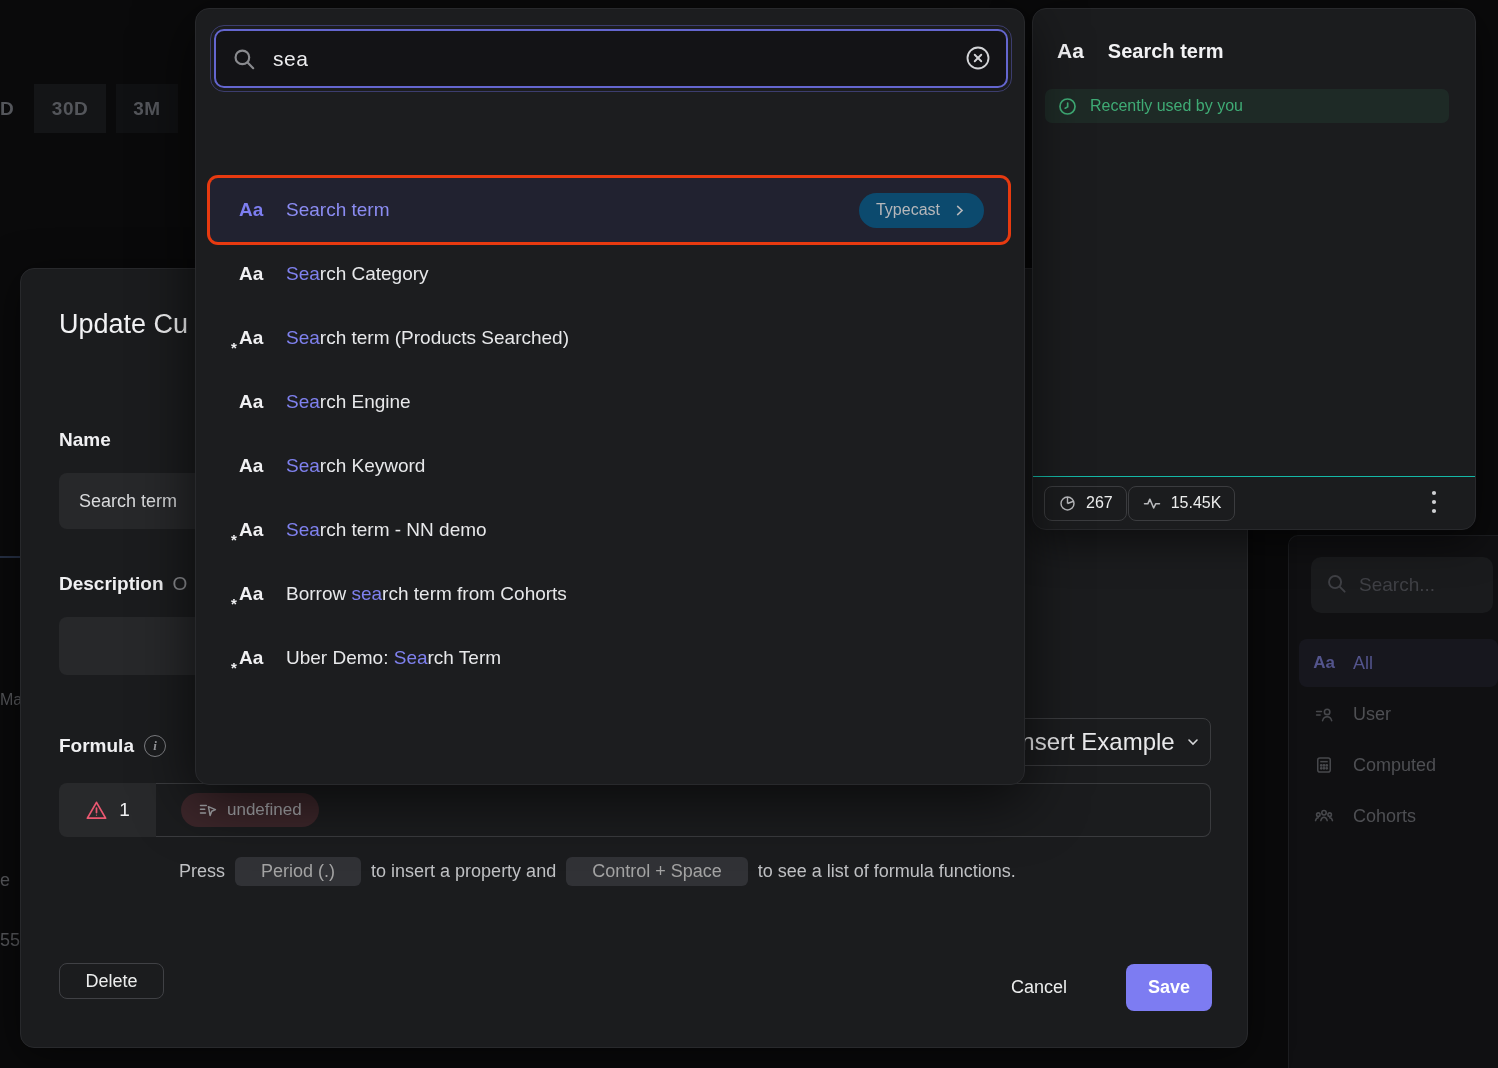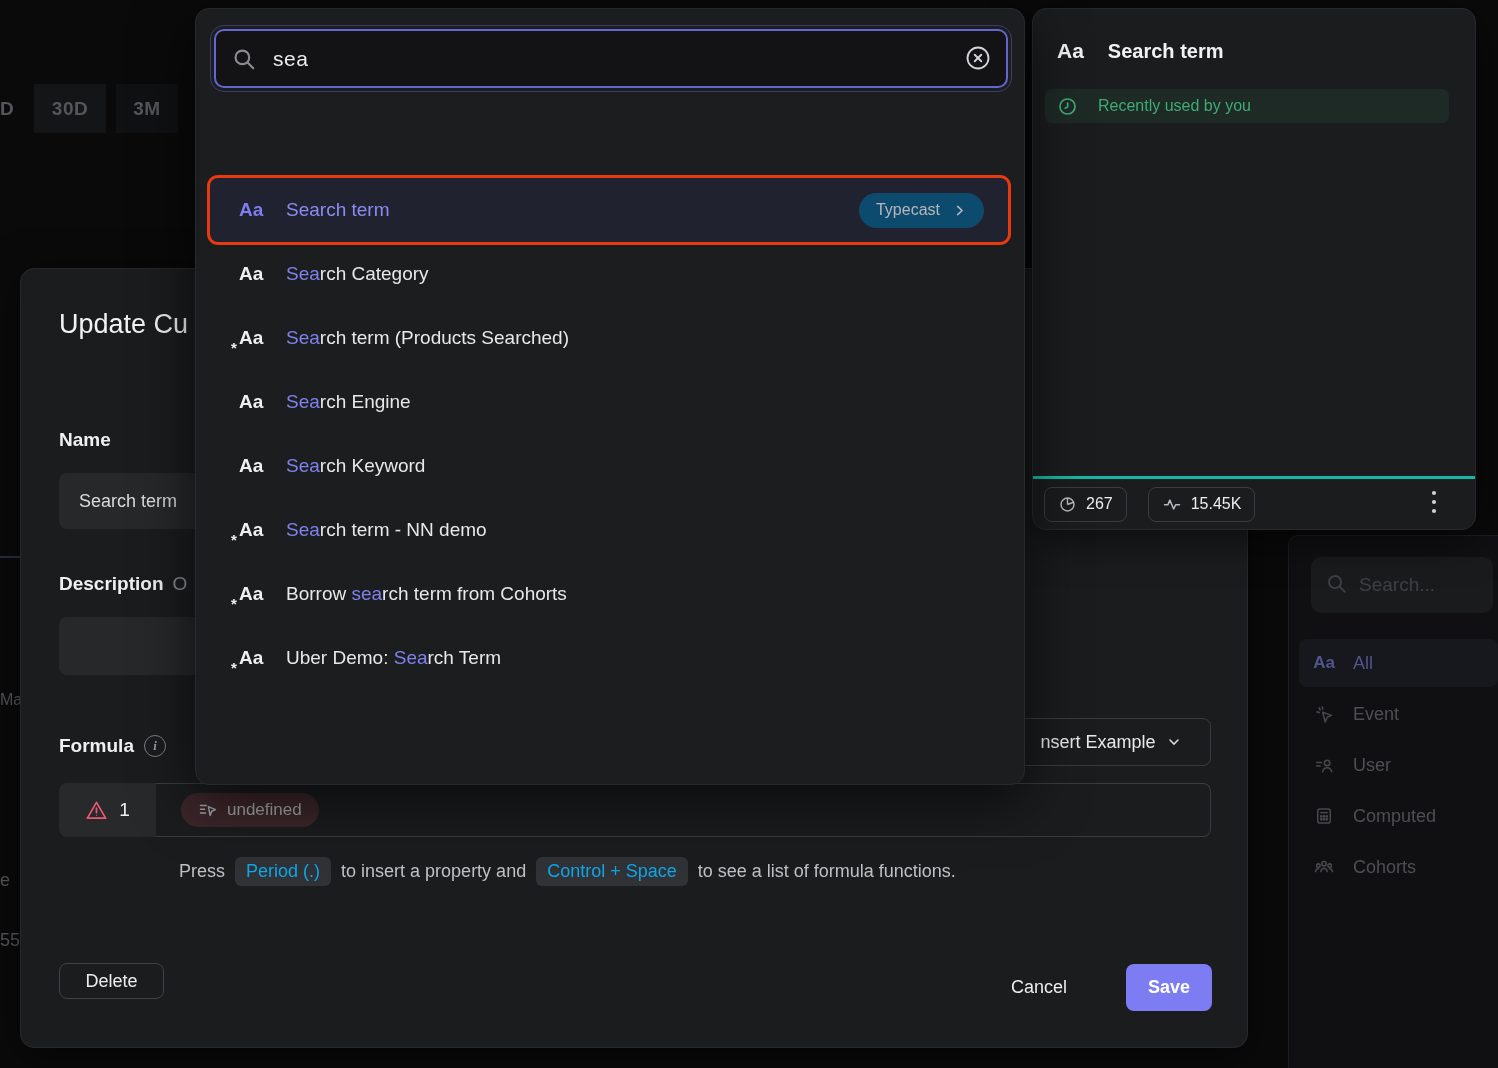--- a/index.html
+++ b/index.html
@@ -44,43 +44,43 @@
   .err-seg { position:absolute; left:38px; top:514px; width:97px; height:54px; background:#28292b;
     border-radius:8px 0 0 8px; display:flex; align-items:center; justify-content:center; gap:11px;
     color:#f0f0f2; font-size:19px; }
   .formula-input { position:absolute; left:135px; top:514px; width:1055px; height:54px;
     border:1px solid #3a3b3e; border-left:none; border-radius:0 8px 8px 0;
     display:flex; align-items:center; padding-left:25px; }
   .undef-chip { display:inline-flex; align-items:center; gap:9px; height:34px; padding:0 17px;
     background:#3c262a; border-radius:17px; color:#a3a4a8; font-size:17px; }
   .insert-example { position:absolute; left:990px; top:449px; height:48px; width:200px;
     background:transparent; border:1px solid #3b3c3f; border-radius:8px; color:#e9e9eb;
-    font-size:18px; display:flex; align-items:center; justify-content:center; gap:10px;
+    font-size:24px; display:flex; align-items:center; justify-content:center; gap:10px;
     font-family:"Liberation Sans",sans-serif; }
   .help-line { position:absolute; left:158px; top:588px; display:flex; align-items:center; gap:10px;
     color:#bfc0c3; font-size:18px; }
-  .kbd { background:#313236; border-radius:6px; padding:4px 11px; color:#0ea5e9; }
+  .kbd { background:#313236; border-radius:6px; padding:4px 26px; color:#a3a3a3; }
   .btn { border-radius:8px; font-size:18px; font-family:"Liberation Sans",sans-serif; cursor:pointer; }
   .btn-delete { position:absolute; left:38px; top:694px; width:105px; height:36px;
     background:transparent; border:1px solid #404145; color:#eceded; }
   .btn-cancel { position:absolute; left:963px; top:694px; width:110px; height:49px;
     background:transparent; border:none; color:#eceded; }
   .btn-save { position:absolute; left:1105px; top:695px; width:86px; height:47px;
     border:none; color:#fff; font-weight:700; }
 
   
   #details { left:1032px; top:8px; width:444px; height:522px; z-index:20; box-shadow:0 10px 40px rgba(0,0,0,.55); }
   .details-head { position:absolute; left:24px; top:30px; display:flex; align-items:center; gap:24px; }
   .details-aa { font-size:21px; font-weight:700; color:#f2f2f4; }
   .details-title { font-size:20px; font-weight:700; color:#f2f2f4; }
   .banner { position:absolute; left:12px; top:80px; width:404px; height:34px; background:rgba(62,168,116,.10);
-    border-radius:7px; display:flex; align-items:center; gap:20px; padding:0 12px;
+    border-radius:7px; display:flex; align-items:center; gap:12px; padding:0 12px;
     color:#3fab75; font-size:16px; }
-  .details-footer { position:absolute; left:0; right:0; bottom:0; height:53px; border-top:3px solid #14b8a6;
-    display:flex; align-items:center; gap:21px; padding:0 11px; }
+  .details-footer { position:absolute; left:0; right:0; bottom:0; height:53px; border-top:1px solid #14b8a6;
+    display:flex; align-items:center; gap:1px; padding:0 11px; }
   .stat-pill { height:35px; border:1px solid #3b3c3f; border-radius:8px; background:transparent;
     display:flex; align-items:center; gap:9px; padding:0 13px; color:#eceded; font-size:16px;
     font-family:"Liberation Sans",sans-serif; }
   .kebab { position:absolute; right:30px; bottom:13px; width:22px; height:28px; background:transparent;
     border:none; color:#cfd0d3; display:flex; align-items:center; justify-content:center; }
 
   
   #sidebar { position:absolute; left:1288px; top:535px; width:210px; height:533px;
     background:#101012; border-left:1px solid #1d1e21; border-top:1px solid #1d1e21;
     border-top-left-radius:10px; z-index:5; }
@@ -234,31 +234,20 @@
     </svg>
     <div class="side-list" id="side-list">
         <div class="side-item selected">
           <span class="s-icon">
             <span style="font-weight:700;">Aa</span>
           </span>
           <span>All</span>
         </div>
         <div class="side-item">
           <span class="s-icon">
-            <svg width="21" height="21" viewBox="0 0 24 24" fill="none" stroke="currentColor" stroke-width="1.8" stroke-linecap="round" stroke-linejoin="round">
-              <path d="M10 9.5 L20 13 L15 15.2 L12.8 20.5 Z"></path>
-              <line x1="6" y1="4.5" x2="7" y2="7"></line>
-              <line x1="3.5" y1="9" x2="6" y2="9.8"></line>
-              <line x1="9.5" y1="3.5" x2="9.8" y2="6.2"></line>
-            </svg>
-          </span>
-          <span>Event</span>
-        </div>
-        <div class="side-item">
-          <span class="s-icon">
             <svg width="21" height="21" viewBox="0 0 24 24" fill="none" stroke="currentColor" stroke-width="1.8" stroke-linecap="round">
               <line x1="3" y1="8.5" x2="8.5" y2="8.5"></line>
               <line x1="3" y1="12.5" x2="7" y2="12.5"></line>
               <circle cx="15" cy="9" r="3.1"></circle>
               <path d="M9.8 19 c .9-3 2.9-4.4 5.2-4.4 s4.3 1.4 5.2 4.4"></path>
             </svg>
           </span>
           <span>User</span>
         </div>
         <div class="side-item">

